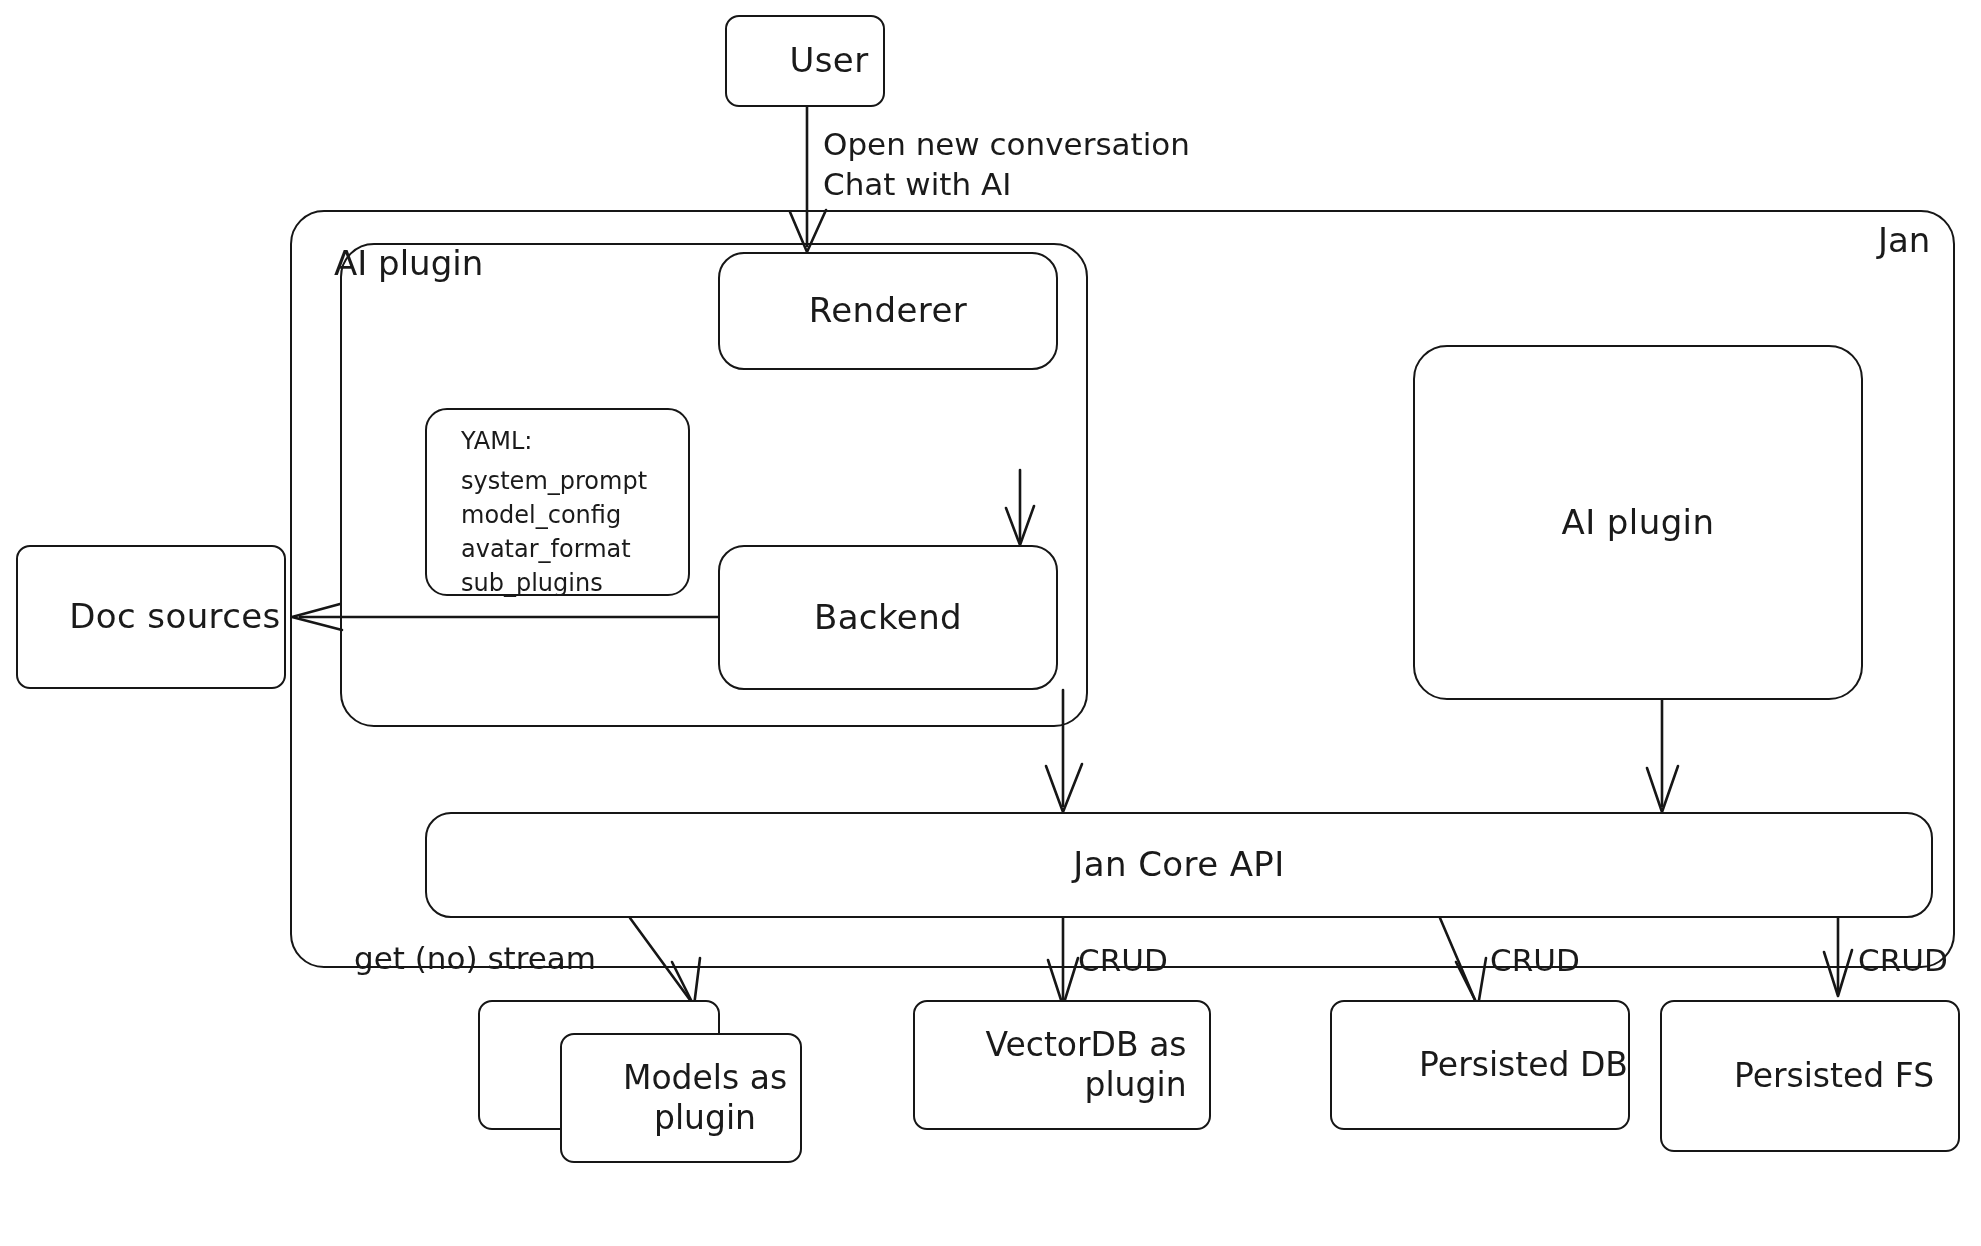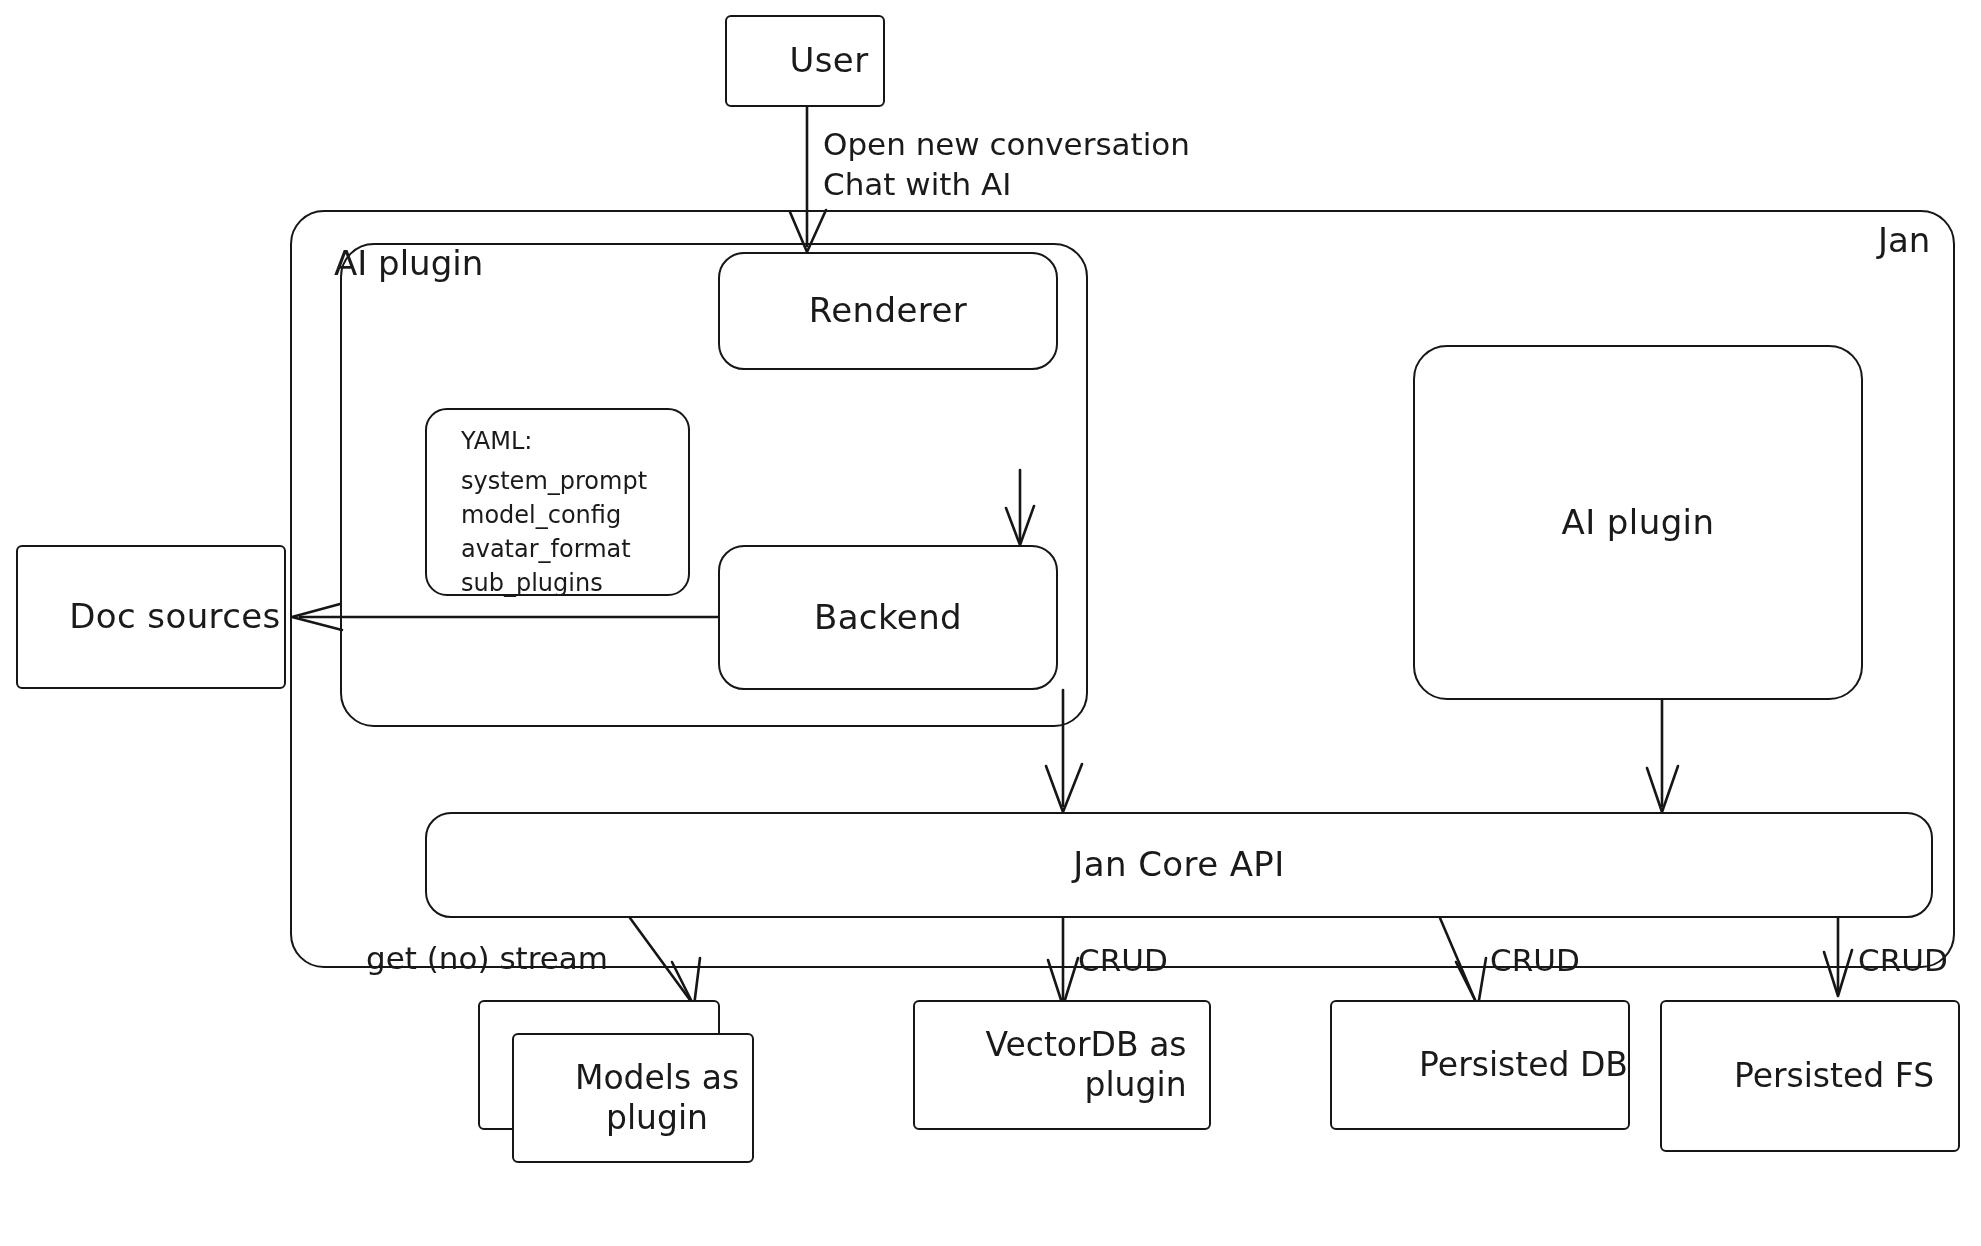--- a/index.html
+++ b/index.html
@@ -5,39 +5,39 @@
   html,body{margin:0;padding:0;background:#ffffff;}
   body{width:1981px;height:1246px;position:relative;overflow:hidden;
        font-family:"DejaVu Sans","Liberation Sans",sans-serif;color:#1a1a1a;}
   #stage{position:absolute;left:0;top:0;width:1981px;height:1246px;}
   svg#wires{position:absolute;left:0;top:0;width:1981px;height:1246px;pointer-events:none;}
 
   .node{position:absolute;box-sizing:border-box;border:2.4px solid #161616;
         background:#ffffff;display:flex;align-items:center;justify-content:center;
         text-align:center;line-height:1.22;}
   .r-lg{border-radius:26px;}
-  .r-md{border-radius:6px;padding-left:48px;}
+  .r-md{border-radius:14px;padding-left:48px;}
   .r-xl{border-radius:34px;}
 
   .group{position:absolute;box-sizing:border-box;border:2.4px solid #161616;
          background:transparent;border-radius:34px;}
   .group-label{position:absolute;white-space:nowrap;}
 
   .lbl{position:absolute;white-space:pre;line-height:1.30;}
 
   .t-node{font-size:34px;letter-spacing:.4px;}
   .t-node-sm{font-size:33px;}
   .t-group{font-size:34px;}
   .t-edge{font-size:31px;}
   .t-yaml{font-size:24px;line-height:1.42;text-align:left;}
 
   .yamlbox{position:absolute;box-sizing:border-box;border:2.4px solid #161616;
            background:#fff;border-radius:22px;padding:14px 34px;}
   .stacked-back{z-index:1;}
-  .stacked-front{z-index:2;}
+  .stacked-front{z-index:2;margin-left:48px;}
 </style>
 </head>
 <body>
 
 <div id="stage">
 
   <svg id="wires" viewBox="0 0 1981 1246" xmlns="http://www.w3.org/2000/svg">
     <g fill="none" stroke="#161616" stroke-width="2.6" stroke-linecap="round" stroke-linejoin="round">
 
       <path d="M807 105 L807 246"></path>
@@ -122,21 +122,21 @@
     <span>Persisted DB</span>
   </div>
 
   <div class="node r-md t-node-sm" style="left:1660px;top:1000px;width:300px;height:152px;">
     <span>Persisted FS</span>
   </div>
 
   <div class="lbl t-edge" style="left:823px;top:124px;">Open new conversation
 Chat with AI</div>
 
-  <div class="lbl t-edge" style="left:366px;top:938px;">get (no) stream</div>
+  <div class="lbl t-edge" style="left:354px;top:938px;">get (no) stream</div>
 
   <div class="lbl t-edge" style="left:1078px;top:940px;">CRUD</div>
 
   <div class="lbl t-edge" style="left:1490px;top:940px;">CRUD</div>
 
   <div class="lbl t-edge" style="left:1858px;top:940px;">CRUD</div>
 
 </div>
 
 </body></html>

